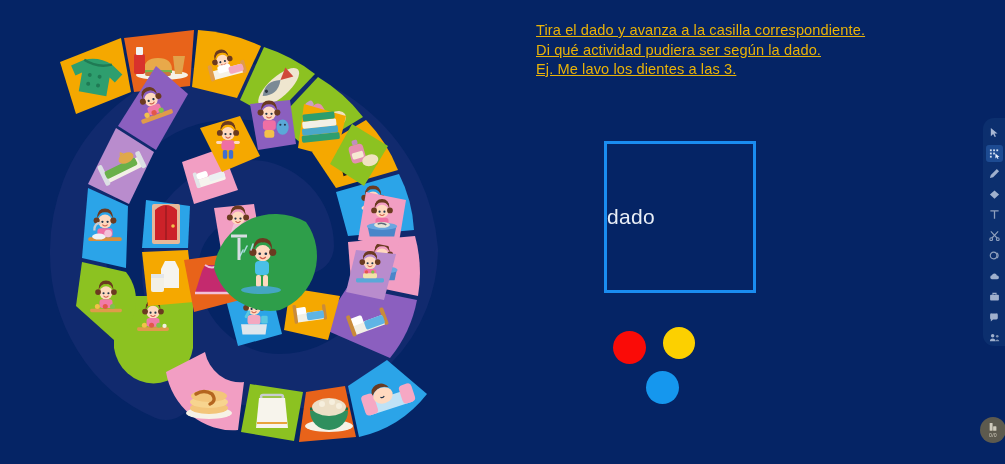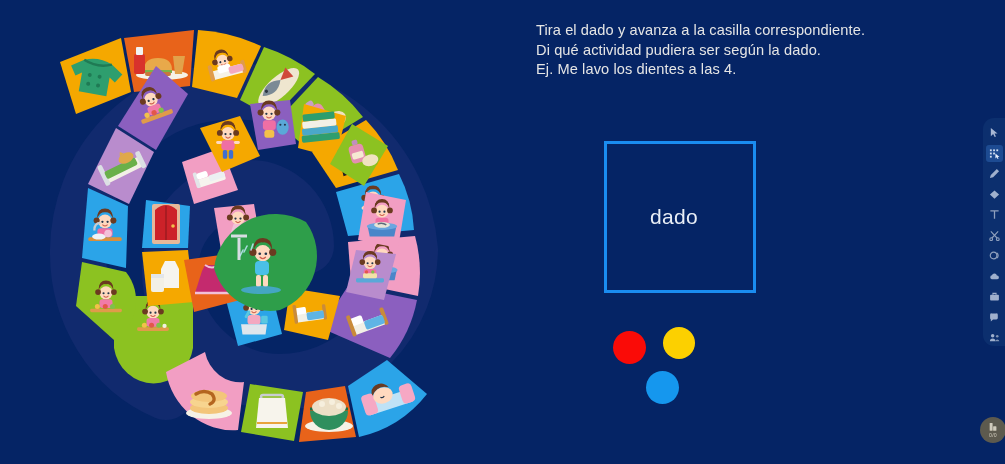--- a/index.html
+++ b/index.html
@@ -21,21 +21,21 @@
   #instructions div{margin:0;padding:0;}
 
   
   #dado-box{
     position:absolute;left:604px;top:141px;width:152px;height:152px;
     border:3px solid #1a8cf0;box-sizing:border-box;
     background:transparent;
   }
   #dado-label{
     position:absolute;left:0;right:12px;top:50%;transform:translateY(-50%);
-    text-align:center;color:#e9eef6;font-size:21px;letter-spacing:.3px;
+    text-align:left;color:#e9eef6;font-size:21px;letter-spacing:.3px;
   }
 
   
   .token{position:absolute;border-radius:50%;}
   #token-red{left:613px;top:331px;width:33px;height:33px;background:#fa0b07;}
   #token-yellow{left:663px;top:327px;width:32px;height:32px;background:#fcd000;}
   #token-blue{left:646px;top:371px;width:33px;height:33px;background:#1597ee;}
 
   
   #toolbar{
@@ -456,24 +456,24 @@
           <g stroke="#bfe6f6" stroke-width="1.6" stroke-linecap="round" opacity=".85">
             <path d="M-14,-18 l-3,6"></path>
               <path d="M-8,-20 l-2,6"></path>
               <path d="M-18,-14 l-3,6"></path>
           </g>
         </g>
       </g>
     </svg>
   </div>
 
-  <div id="instructions" style="color: #e5e5e5;">
+  <div id="instructions" style="color: #eab308; text-decoration: underline;">
     <div>Tira el dado y avanza a la casilla correspondiente.</div>
     <div>Di qué actividad pudiera ser según la dado.</div>
-    <div>Ej. Me lavo los dientes a las 4.</div>
+    <div>Ej. Me lavo los dientes a las 3.</div>
   </div>
 
   <div id="dado-box" style="border-color: rgb(26, 140, 240);">
     <div id="dado-label" style="color: rgb(233, 238, 246);">dado</div>
   </div>
 
   <div class="token" id="token-red" style="background: rgb(250, 11, 7);"></div>
   <div class="token" id="token-yellow" style="background: rgb(252, 208, 0);"></div>
   <div class="token" id="token-blue" style="background: rgb(21, 151, 238);"></div>
 

